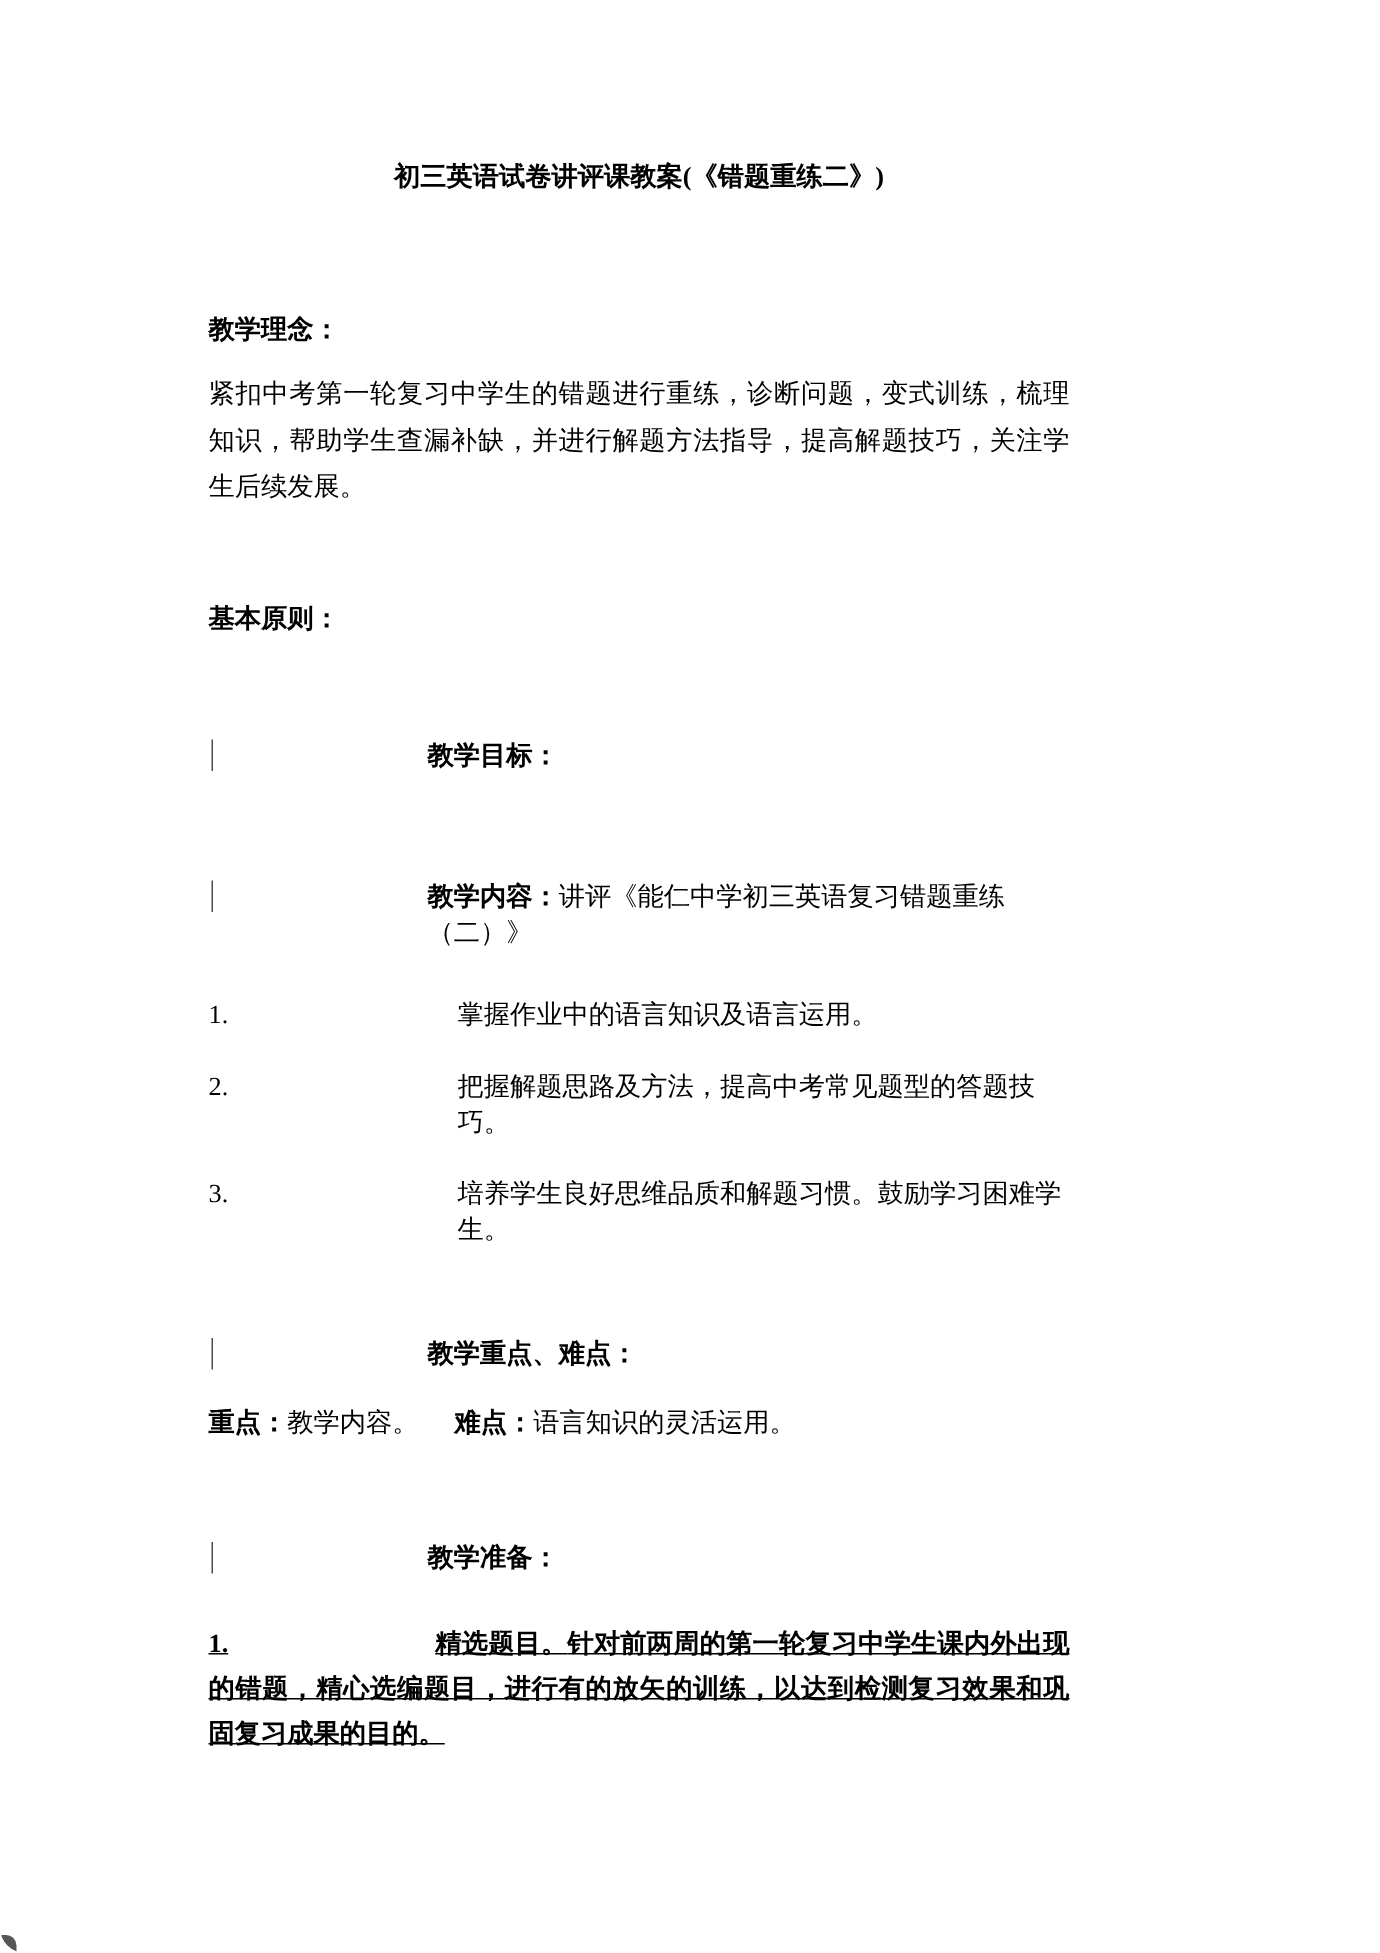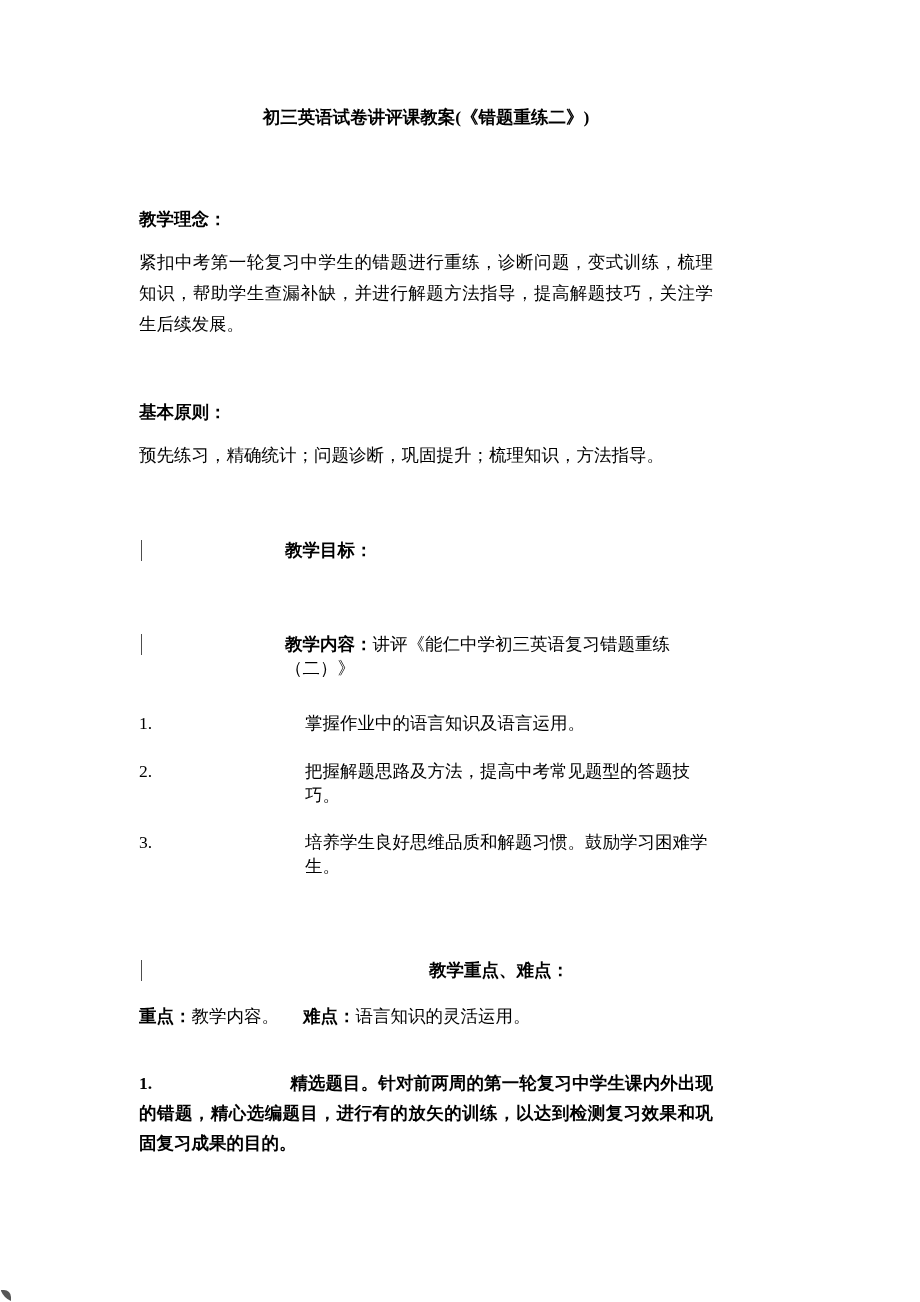--- a/index.html
+++ b/index.html
@@ -46,21 +46,21 @@
     line-height: 31px;
     text-align: justify;
   }
   .mt-principles { margin-top: 60px; }
   .bar-row {
     position: relative;
     line-height: 24px;
   }
   .mt-content    { margin-top: 70px; }
   .mt-objectives { margin-top: 67px; }
-  .mt-focus      { margin-top: 80px; text-align: center; }
+  .mt-focus      { margin-top: 59px; }
   .mt-prepare    { margin-top: 66px; }
   .vbar {
     position: absolute;
     left: 2px;
     top: 2px;
     width: 1px;
     height: 21px;
     background: #4d4d4d;
   }
   .indented {
@@ -77,24 +77,25 @@
   .num {
     width: 166px;
     flex-shrink: 0;
   }
   .focus-line {
     margin: 22px 0 0 0;
     line-height: 24px;
   }
   .gap-left { margin-left: 24px; }
   .prep-text {
-    margin: 40px 0 0 0;
+    margin: 30px 0 0 0;
     line-height: 30px;
     font-weight: bold;
     text-align: justify;
+    text-decoration: underline;
   }
   .prep-gap {
     display: inline-block;
     width: 138px;
   }
   .corner-mark {
     position: absolute;
     left: 0;
     bottom: 0;
     width: 11px;
@@ -110,21 +111,20 @@
 <div class="page">
   <div class="content">
 
     <h1 class="title">初三英语试卷讲评课教案(《错题重练二》)</h1>
 
 
     <h2 class="heading mt-concept">教学理念：</h2>
     <p class="body-text">紧扣中考第一轮复习中学生的错题进行重练，诊断问题，变式训练，梳理知识，帮助学生查漏补缺，并进行解题方法指导，提高解题技巧，关注学生后续发展。</p>
 
     <h2 class="heading mt-principles">基本原则：</h2>
-    <p class="body-text">预先练习，精确统计；问题诊断，巩固提升；梳理知识，方法指导。</p>
 
     <div class="bar-row mt-objectives">
       <span class="vbar"></span>
       <p class="indented bold">教学目标：</p>
     </div>
 
     <div class="bar-row mt-content">
       <span class="vbar"></span>
       <p class="indented"><span class="bold">教学内容：</span><span>讲评《能仁中学初三英语复习错题重练（二）》</span></p>
     </div>
@@ -142,19 +142,23 @@
       <span class="item-text">培养学生良好思维品质和解题习惯。鼓励学习困难学生。</span>
     </div>
 
     <div class="bar-row mt-focus">
       <span class="vbar"></span>
       <p class="indented bold">教学重点、难点：</p>
     </div>
 
     <p class="focus-line"><span class="bold">重点：</span><span>教学内容。</span><span class="bold gap-left">难点：</span><span>语言知识的灵活运用。</span></p>
 
+    <div class="bar-row mt-prepare">
+      <span class="vbar"></span>
+      <p class="indented bold">教学准备：</p>
+    </div>
 
     <p class="prep-text"><span>1.</span><span class="prep-gap"></span><span>精选题目。</span><span>针对前两周的第一轮复习中学生课内外出现的错题，精心选编题目，进行有的放矢的训练，以达到检测复习效果和巩固复习成果的目的。</span></p>
 
   </div>
 
   <div class="corner-mark"></div>
 </div>
 
 </body></html>

